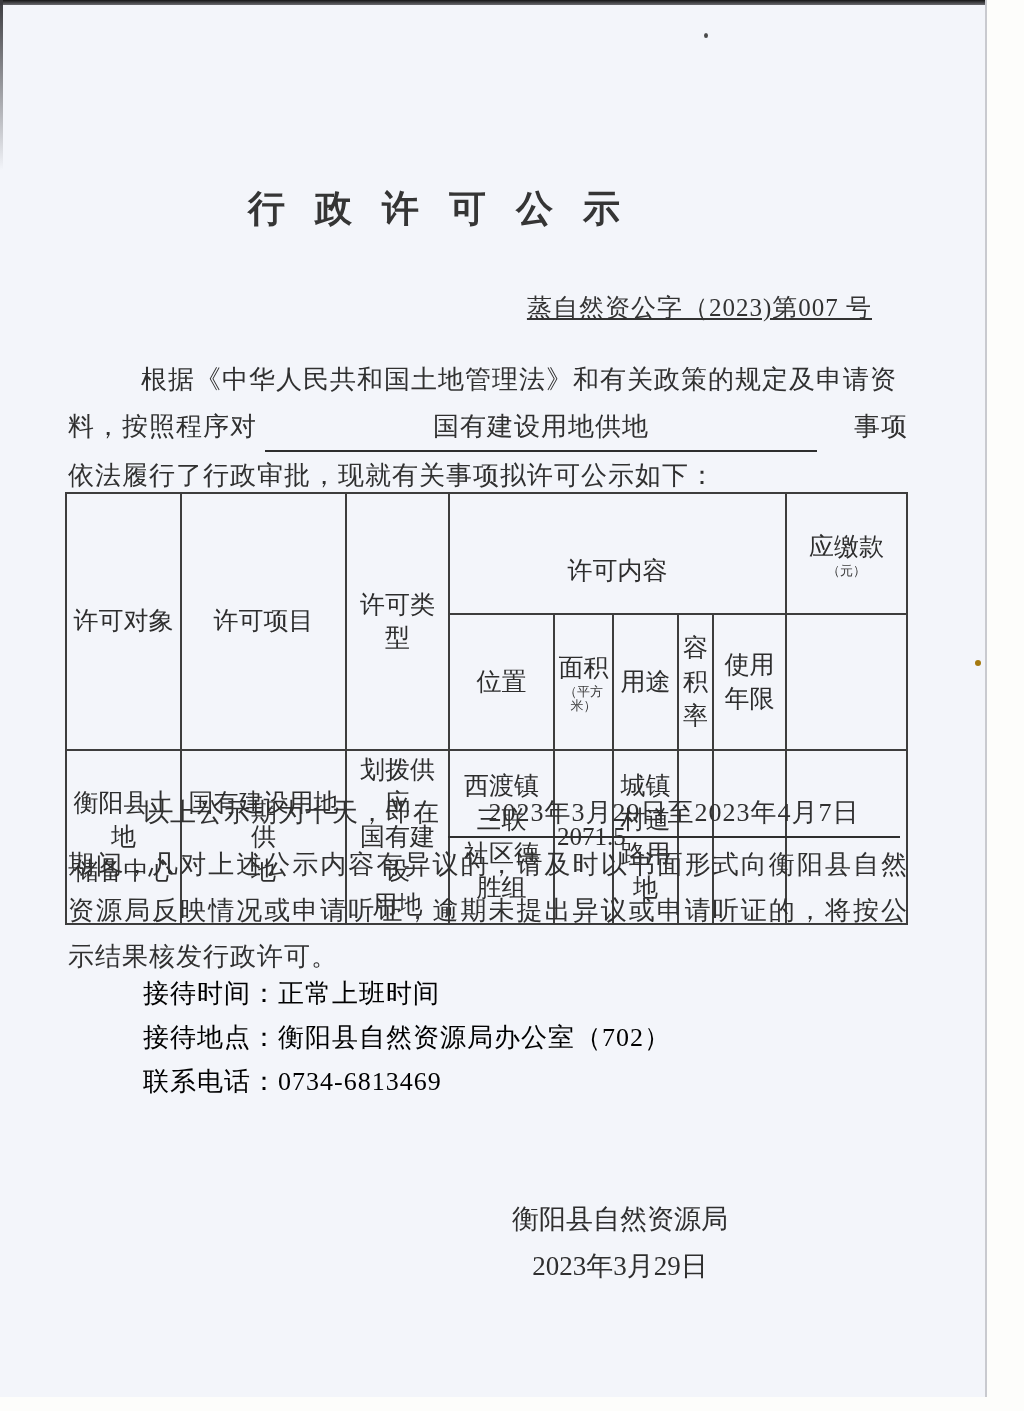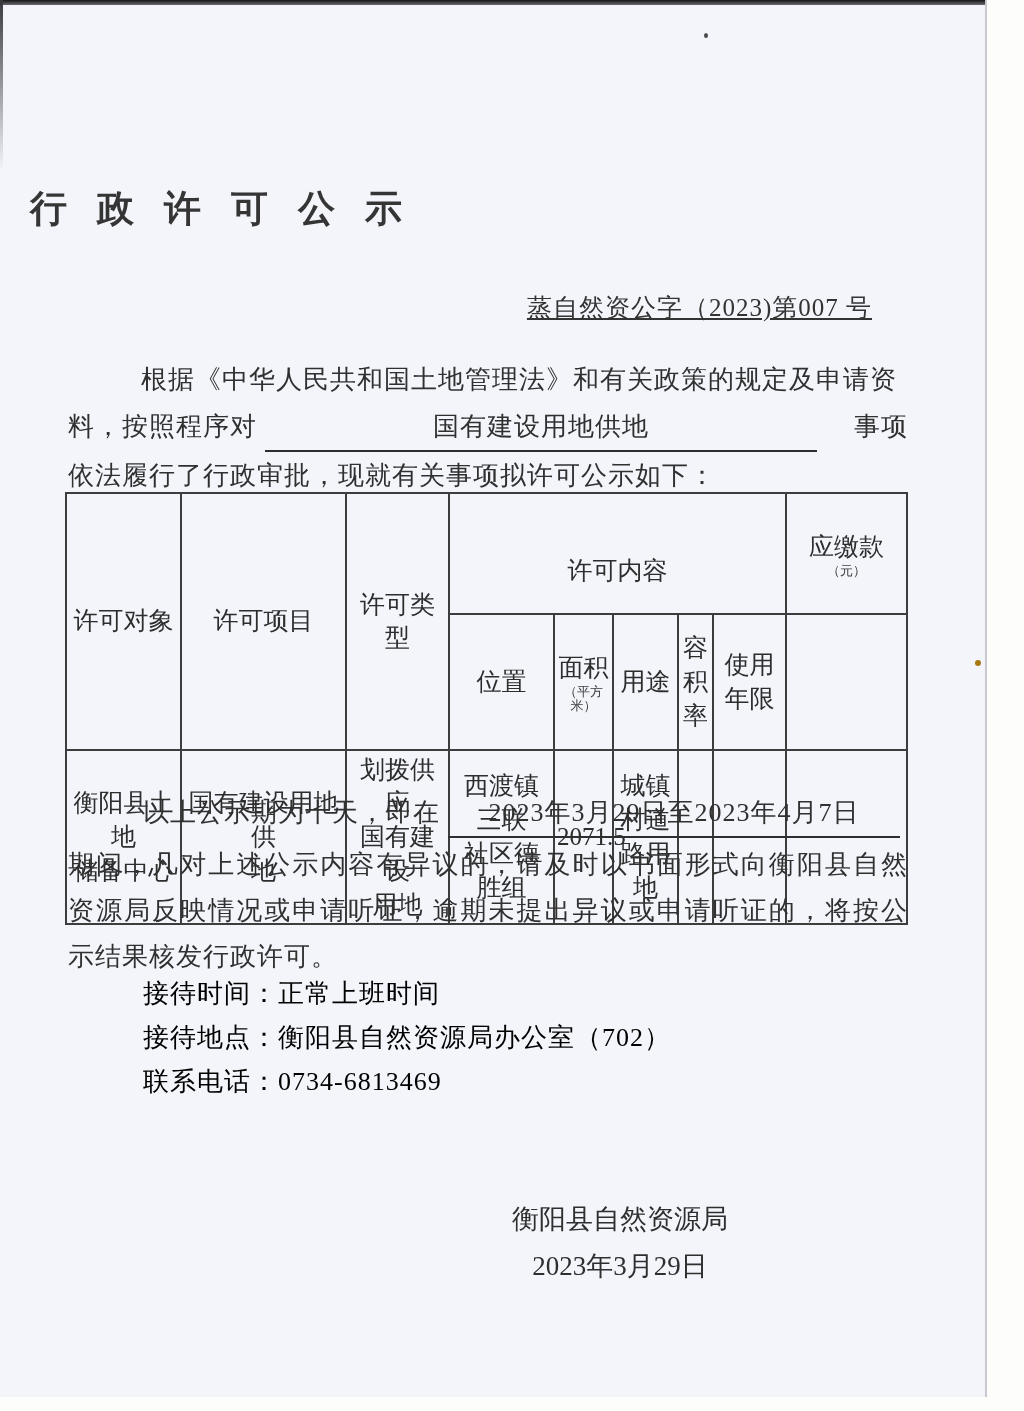--- a/index.html
+++ b/index.html
@@ -20,21 +20,21 @@
   .scan-edge-left{
     position:absolute;left:0;top:0;width:3px;height:170px;
     background:linear-gradient(to bottom,#3a3a3e,rgba(58,58,62,0));
   }
   .paper-edge-line{
     position:absolute;left:985px;top:0;width:2px;height:1397px;
     background:#c9cacf;
   }
   .title{
     position:absolute;left:0;top:184px;width:868px;
-    font-size:37px;font-weight:600;
+    text-align:center;font-size:37px;font-weight:600;
     letter-spacing:30px;text-indent:30px;color:#353535;
   }
   .doc-number{
     position:absolute;top:291px;right:152px;
     font-size:25px;letter-spacing:1px;color:#333;text-decoration:underline;
   }
   .para1{
     position:absolute;left:68px;top:356px;width:840px;
     font-size:26px;line-height:47px;letter-spacing:1px;color:#303030;font-family:Liberation Serif, serif;
   }

